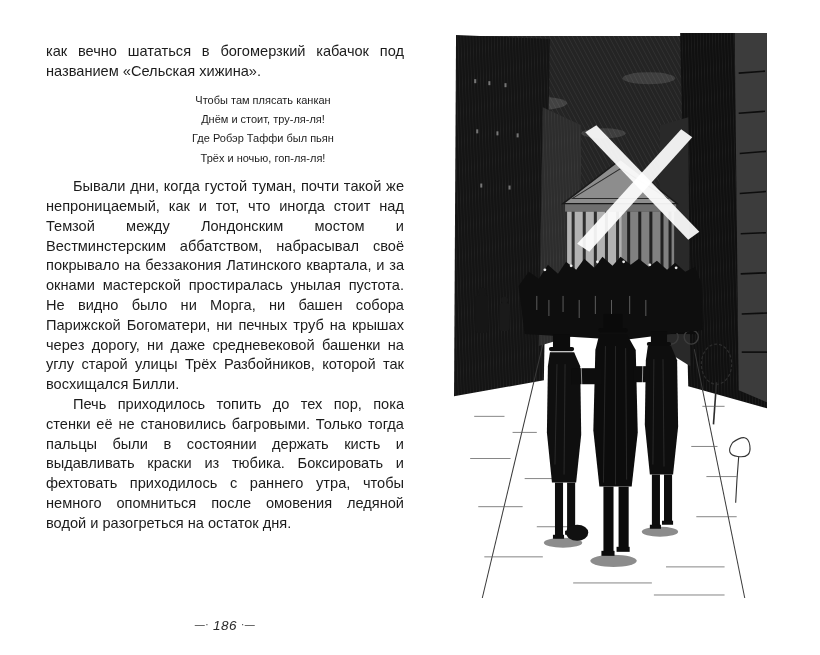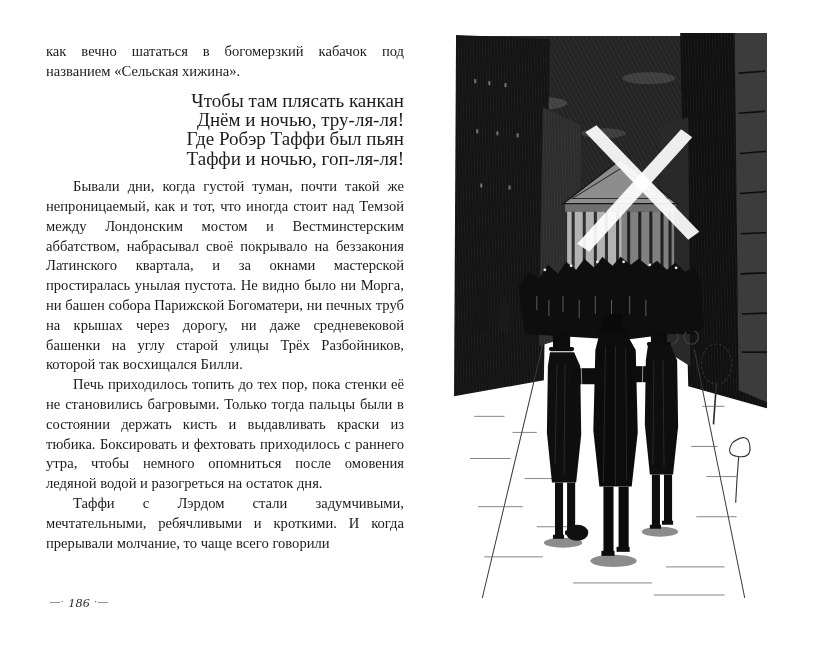--- a/index.html
+++ b/index.html
@@ -2,48 +2,49 @@
 <html lang="ru"><head>
 <meta charset="utf-8">
 <style>
   html, body { margin: 0; padding: 0; background: #ffffff; }
   .spread {
     position: relative;
     width: 820px;
     height: 655px;
     background: #ffffff;
     overflow: hidden;
-    font-family: Liberation Serif, serif;
+    font-family: Liberation Sans, sans-serif;
     color: #1c1c1c;
   }
   .text-col {
     position: absolute;
     left: 46px;
     top: 42px;
     width: 358px;
   }
   .para {
     margin: 0;
     font-size: 14.6px;
     line-height: 19.8px;
     text-align: justify;
     text-indent: 27px;
   }
   .para.no-indent { text-indent: 0; }
   .poem { margin: 9px 0 9px 76px; }
   .poem-line {
-    font-size: 19px;
+    font-size: 11px;
     line-height: 19.4px;
-    text-align: right;
+    text-align: center;
   }
   .folio {
     position: absolute;
     left: 46px;
-    top: 595px;
+    top: 618px;
     width: 358px;
+    text-align: center;
     font-size: 13.5px;
     font-style: italic;
     color: #2a2a2a;
     letter-spacing: 0.5px;
   }
   .folio .orn {
     font-style: normal;
     font-size: 10px;
     vertical-align: 2px;
     color: #3a3a3a;
@@ -61,28 +62,27 @@
 </head>
 <body>
 
 <div class="spread">
 
   <div class="text-col">
     <p class="para no-indent">как вечно шататься в богомерзкий кабачок под названием «Сельская хижина».</p>
 
     <div class="poem">
       <div class="poem-line">Чтобы там плясать канкан</div>
-      <div class="poem-line">Днём и ночью, тру-ля-ля!</div>
+      <div class="poem-line">Днём и стоит, тру-ля-ля!</div>
       <div class="poem-line">Где Робэр Таффи был пьян</div>
-      <div class="poem-line">Таффи и ночью, гоп-ля-ля!</div>
+      <div class="poem-line">Трёх и ночью, гоп-ля-ля!</div>
     </div>
 
     <p class="para">Бывали дни, когда густой туман, почти такой же непроницаемый, как и тот, что иногда стоит над Темзой между Лондонским мостом и Вестминстерским аббатством, набрасывал своё покрывало на беззакония Латинского квартала, и за окнами мастерской простиралась унылая пустота. Не видно было ни Морга, ни башен собора Парижской Богоматери, ни печных труб на крышах через дорогу, ни даже средневековой башенки на углу старой улицы Трёх Разбойников, которой так восхищался Билли.</p>
     <p class="para">Печь приходилось топить до тех пор, пока стенки её не становились багровыми. Только тогда пальцы были в состоянии держать кисть и выдавливать краски из тюбика. Боксировать и фехтовать приходилось с раннего утра, чтобы немного опомниться после омовения ледяной водой и разогреться на остаток дня.</p>
-    <p class="para">Таффи с Лэрдом стали задумчивыми, мечтательными, ребячливыми и кроткими. И когда прерывали молчание, то чаще всего говорили</p>
   </div>
 
   <div class="folio">
     <span class="orn">—·</span><span class="folio-num">186</span><span class="orn">·—</span>
   </div>
 
   <div class="illustration">
     <svg viewBox="0 0 315 563" preserveAspectRatio="none" xmlns="http://www.w3.org/2000/svg">
       <defs>
         <pattern id="wl" width="4" height="4" patternUnits="userSpaceOnUse" patternTransform="rotate(62)">

